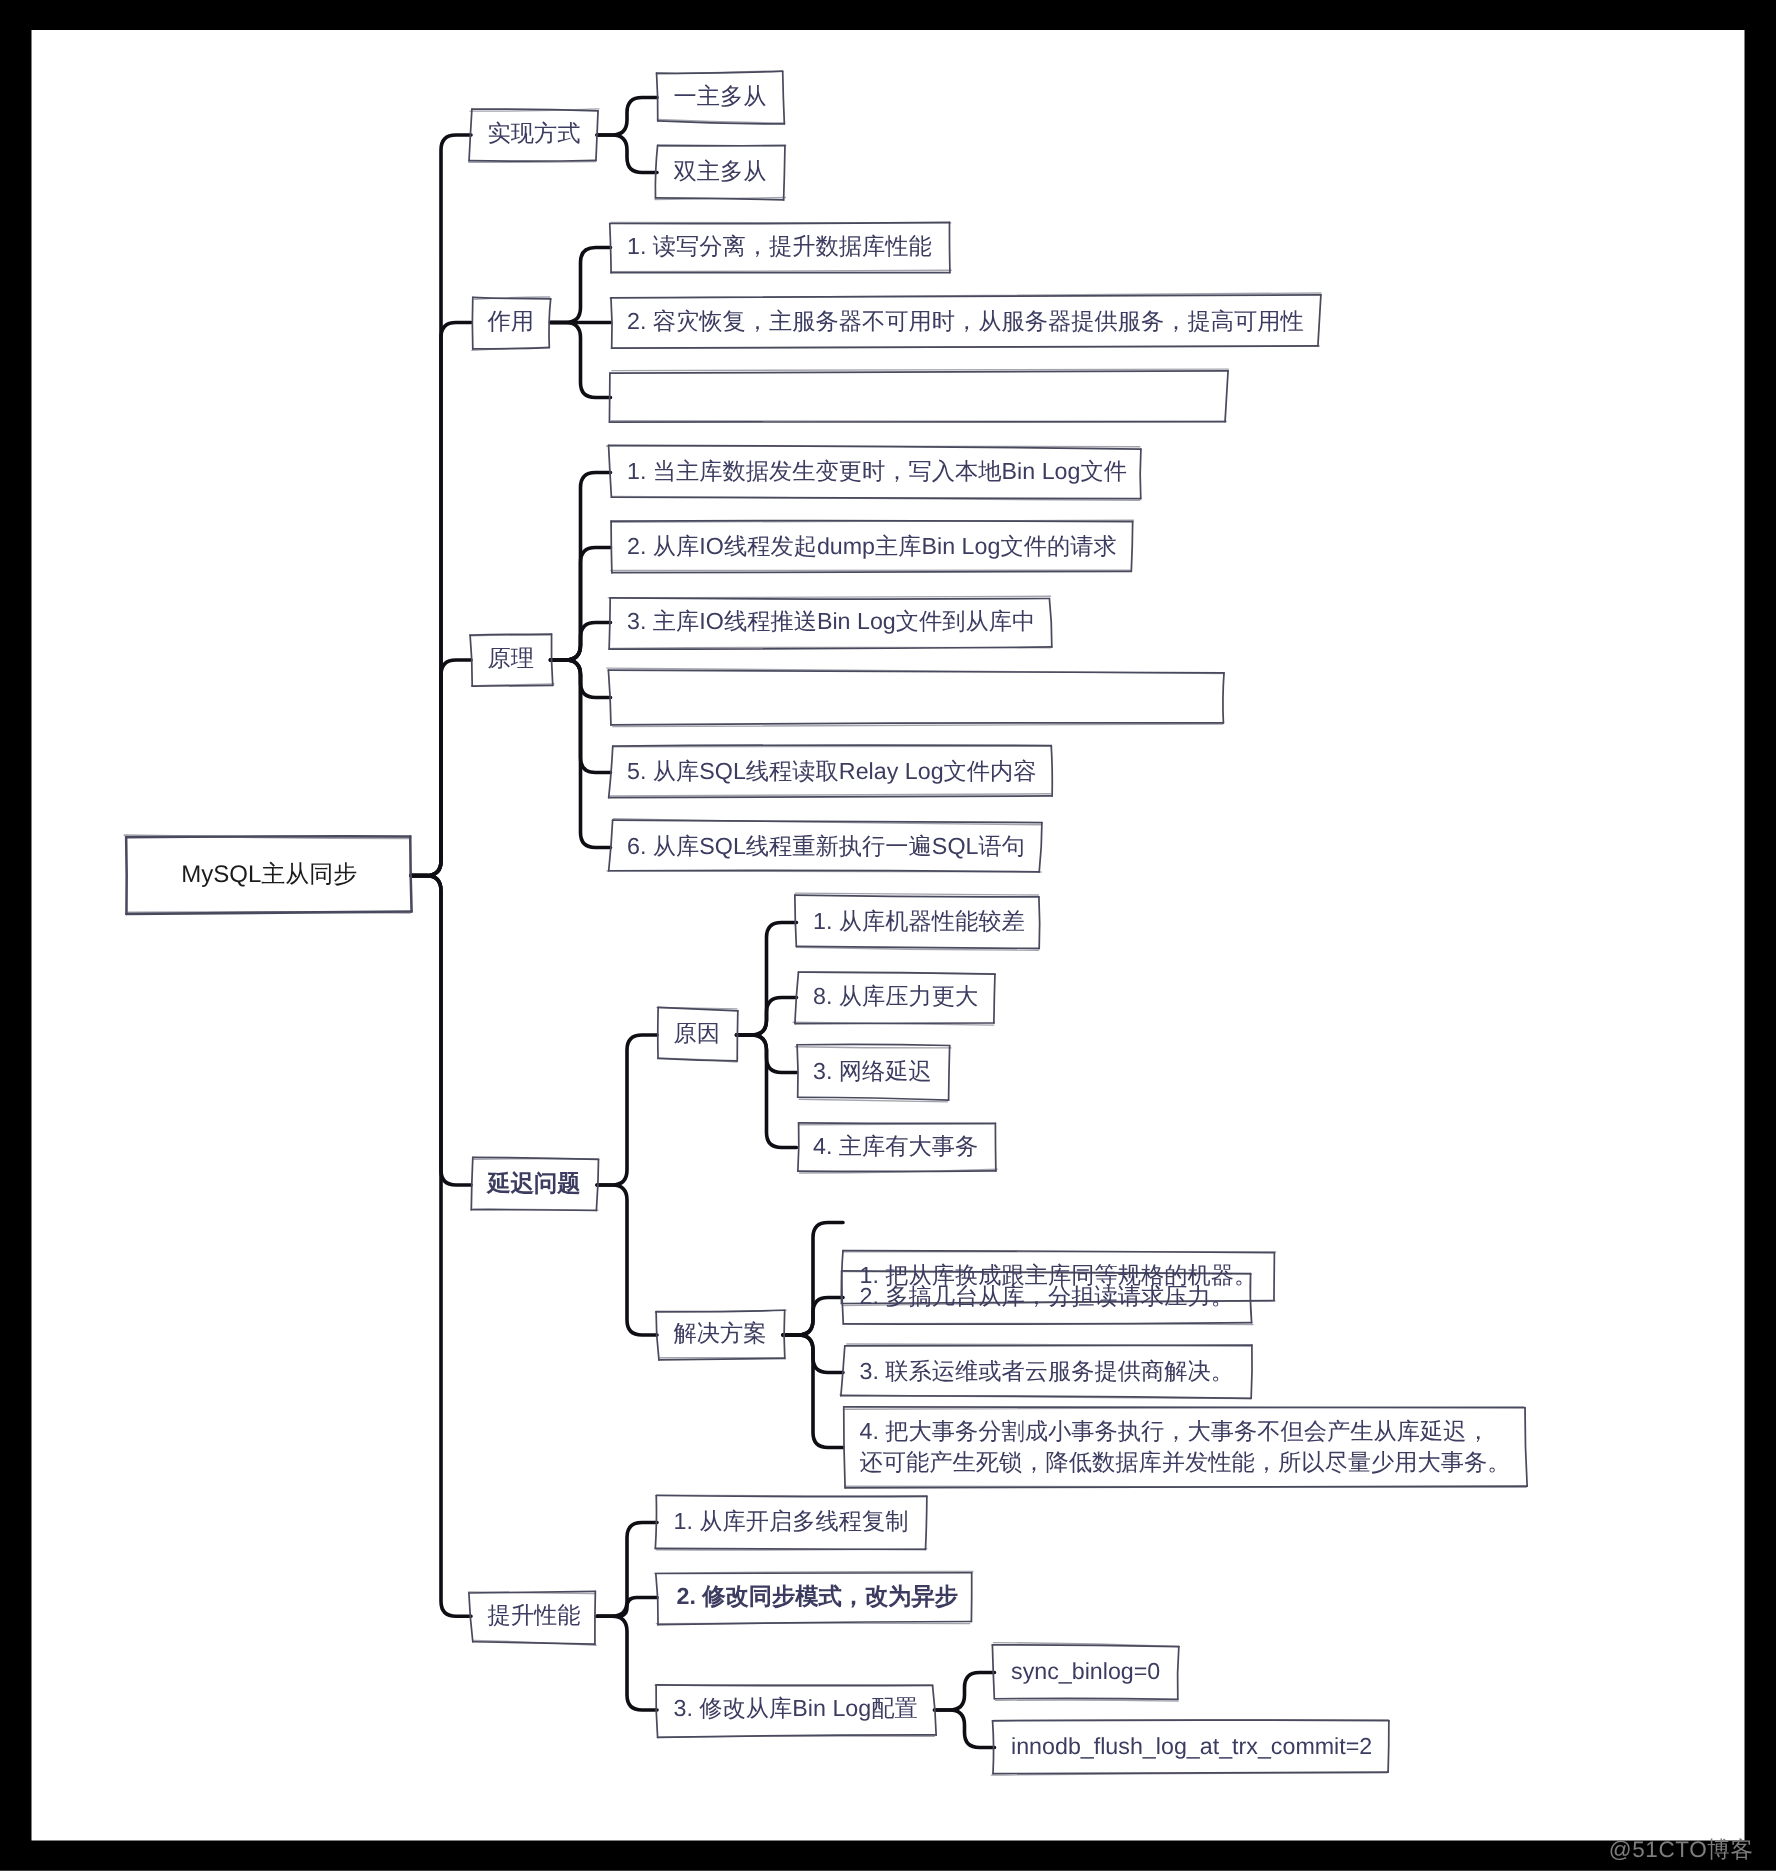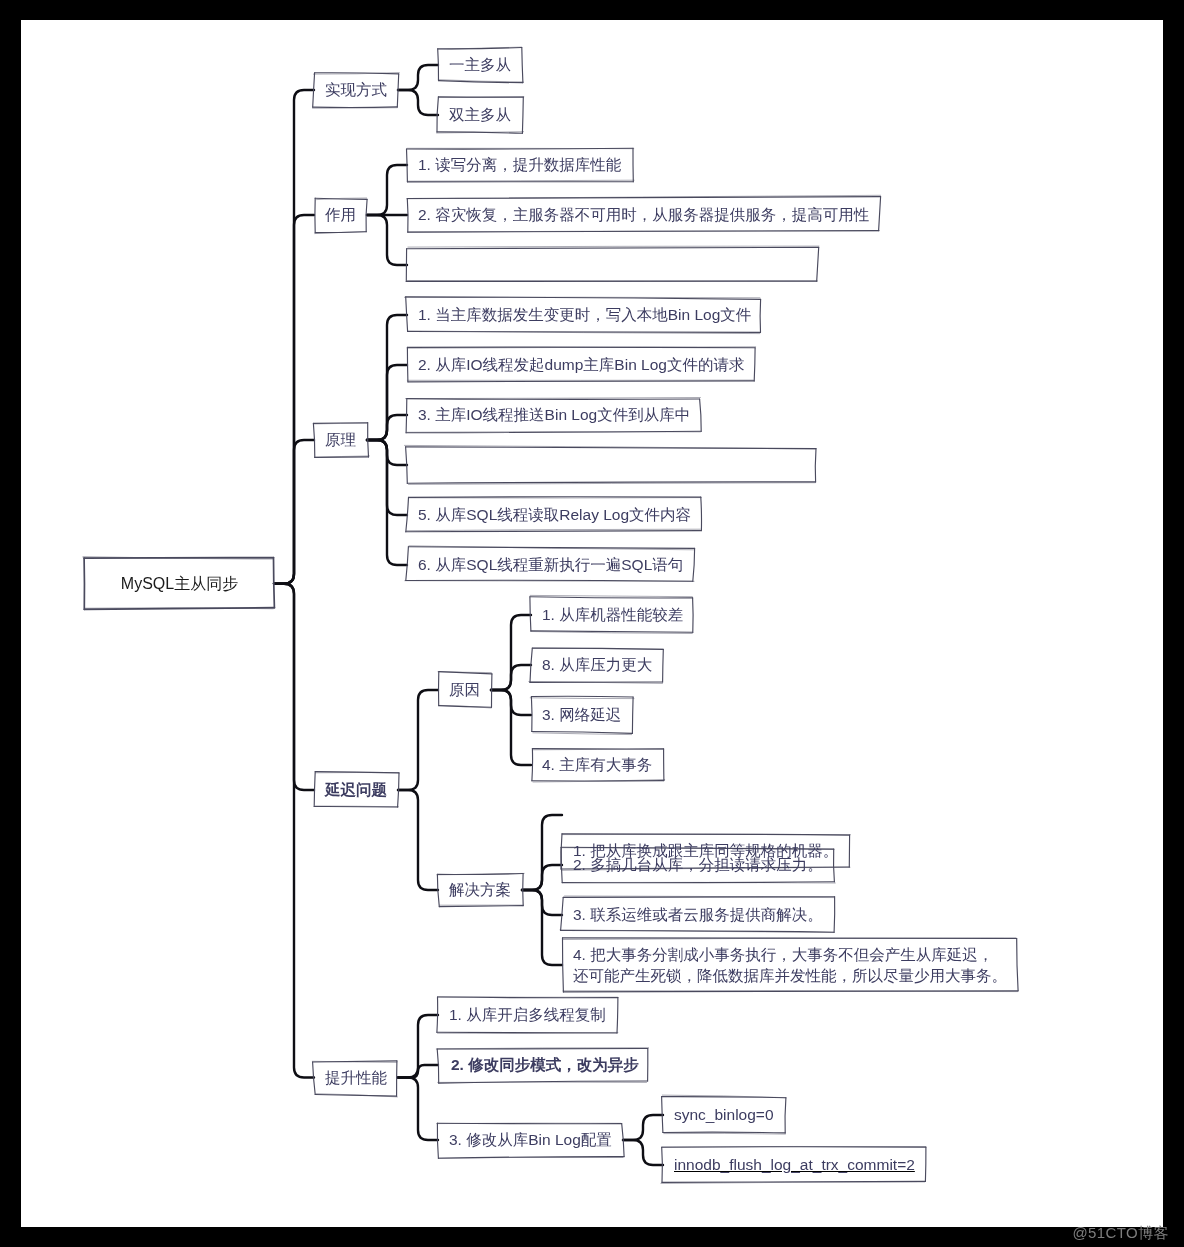--- a/index.html
+++ b/index.html
@@ -389,21 +389,21 @@
         <span class="lbl">sync_binlog=0</span>
         <svg class="frame" viewBox="-5 -5 132 44" width="132" height="44" style="left: -5px; top: -5px;">
           <path d="M-1.4,-1.4 Q60.0,-1.6 122.9,-0.3" fill="none" stroke="#4a4a5e" stroke-width="1.15" stroke-linecap="round"></path>
           <path d="M122.9,-0.3 Q121.6,17.7 122.2,34.9" fill="none" stroke="#4a4a5e" stroke-width="1.15" stroke-linecap="round"></path>
           <path d="M122.2,34.9 Q62.0,33.7 -0.1,34.5" fill="none" stroke="#4a4a5e" stroke-width="1.15" stroke-linecap="round"></path>
           <path d="M-0.1,34.5 Q-0.9,17.2 -1.4,-1.4" fill="none" stroke="#4a4a5e" stroke-width="1.15" stroke-linecap="round"></path>
           <path d="M-0.7,-2.9 Q60.1,-2.6 122.9,-0.3" fill="none" stroke="#4a4a5e" stroke-width="0.92" stroke-linecap="round" opacity="0.5"></path>
           <path d="M122.4,36.1 Q60.8,34.9 0.8,35.6" fill="none" stroke="#4a4a5e" stroke-width="0.92" stroke-linecap="round" opacity="0.5"></path>
         </svg>
       </div>
-      <div class="node" style="left: 642px; top: 1128px; width: 263px; height: 34px; padding-left: 11px; text-decoration: underline;">
+      <div class="node" style="left: 642px; top: 1128px; width: 263px; height: 34px; padding-left: 11px;">
         <span class="lbl">innodb_flush_log_at_trx_commit=2</span>
         <svg class="frame" viewBox="-5 -5 273 44" width="273" height="44" style="left: -5px; top: -5px;">
           <path d="M-1.3,-0.8 Q130.1,-1.7 262.9,-0.9" fill="none" stroke="#4a4a5e" stroke-width="1.15" stroke-linecap="round"></path>
           <path d="M262.9,-0.9 Q263.0,15.3 262.4,33.4" fill="none" stroke="#4a4a5e" stroke-width="1.15" stroke-linecap="round"></path>
           <path d="M262.4,33.4 Q130.3,34.2 -1.0,34.4" fill="none" stroke="#4a4a5e" stroke-width="1.15" stroke-linecap="round"></path>
           <path d="M-1.0,34.4 Q-0.1,16.0 -1.3,-0.8" fill="none" stroke="#4a4a5e" stroke-width="1.15" stroke-linecap="round"></path>
           <path d="M-0.8,-1.0 Q130.4,-1.9 262.3,-1.3" fill="none" stroke="#4a4a5e" stroke-width="0.92" stroke-linecap="round" opacity="0.5"></path>
           <path d="M261.7,33.9 Q129.0,34.0 -2.1,35.4" fill="none" stroke="#4a4a5e" stroke-width="0.92" stroke-linecap="round" opacity="0.5"></path>
         </svg>
       </div>

